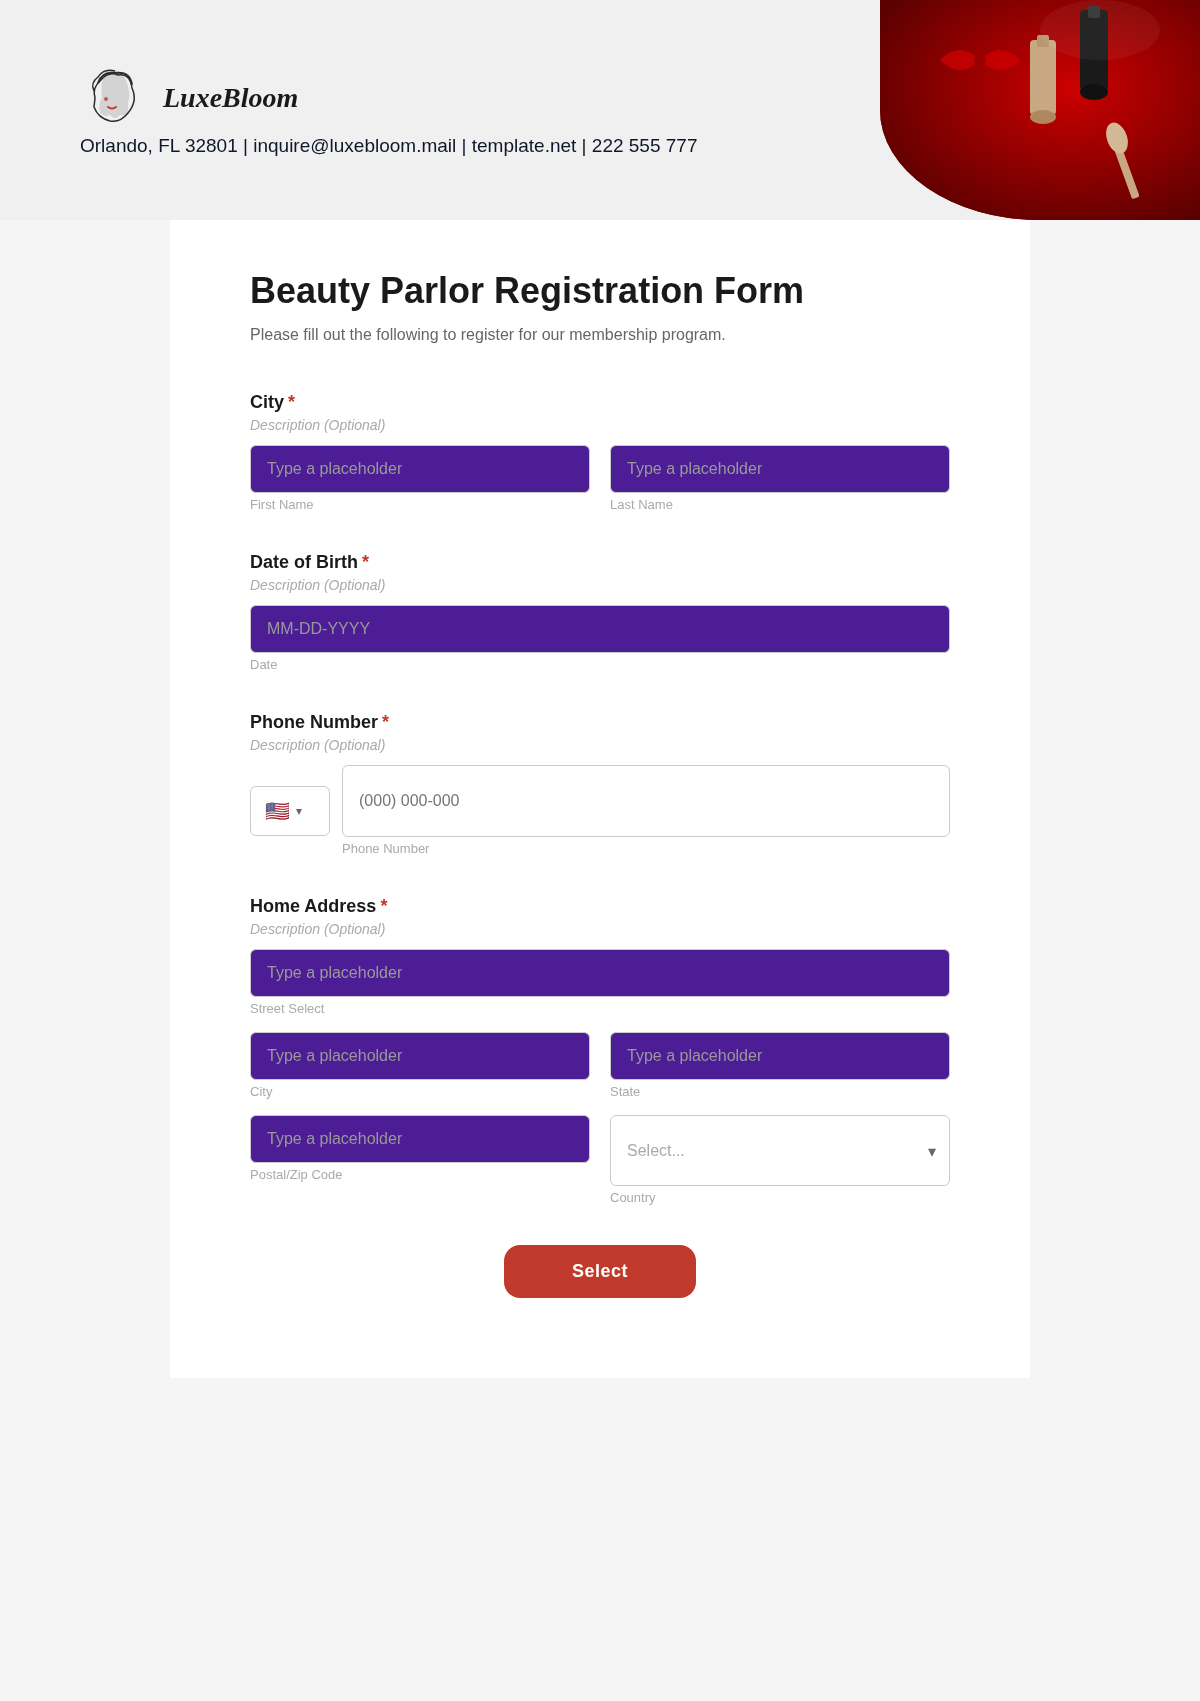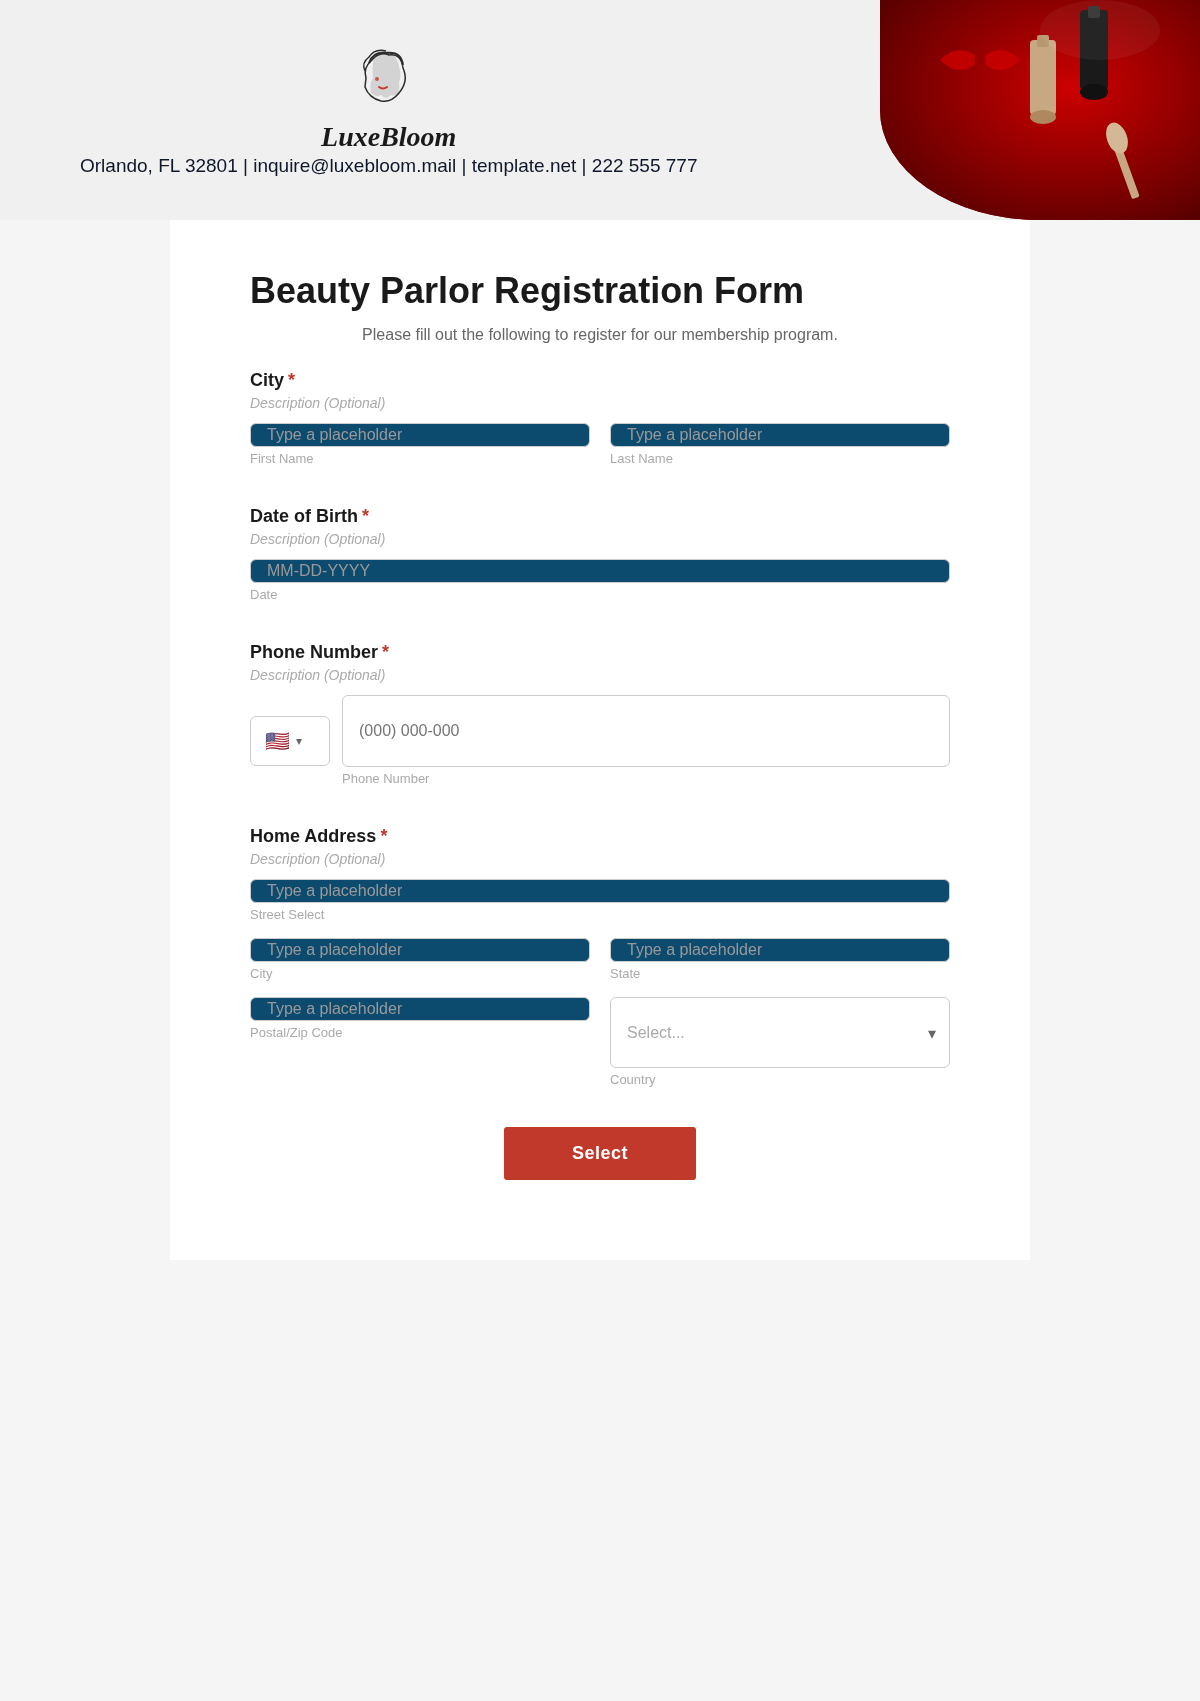--- a/index.html
+++ b/index.html
@@ -43,24 +43,24 @@
 
     .form-title {
       text-align: left;
       font-size: 36px;
       font-weight: 800;
       color: #1a1a1a;
       margin-bottom: 14px;
     }
 
     .form-subtitle {
-      text-align: center;
+      text-align: left;
       font-size: 16px;
       color: #666;
-      margin-bottom: 26px;
+      margin-bottom: 48px;
     }
 
     
     .form-section {
       margin-bottom: 40px;
     }
 
     .field-label {
       font-size: 18px;
       font-weight: 700;
@@ -95,27 +95,27 @@
     }
 
     .input-group {
       flex: 1;
       display: flex;
       flex-direction: column;
     }
 
     .form-input {
       width: 100%;
-      padding: 2px 16px;
+      padding: 14px 16px;
       border: 1.5px solid #ccc;
       border-radius: 6px;
       font-size: 16px;
       color: #999;
       outline: none;
-      background: #0c4a6e;
+      background: #4c1d95;
     }
 
     .form-input::placeholder {
       color: #999;
     }
 
     .form-input.full-width {
       width: 100%;
     }
 
@@ -201,21 +201,21 @@
       padding: 50px 80px 80px;
     }
   </style>
 </head>
 <body>
 
 <div class="page-wrapper">
 
   <div class="header">
     <div class="logo-area">
-      <div style="display:flex; align-items:center; gap:8px;flex-direction:column;">
+      <div style="display:flex; align-items:center; gap:8px;">
 
         <svg class="logo-icon" viewBox="0 0 70 70" xmlns="http://www.w3.org/2000/svg">
 
           <path d="M25 10 Q20 20 22 35 Q18 40 20 50 Q25 55 30 52 Q35 58 40 52 Q50 55 48 40 Q52 30 45 15 Q38 5 30 8 Z" fill="#2c2c2c" opacity="0.15"></path>
           <path d="M15 35 Q12 25 20 18 Q28 8 38 12 Q50 10 52 25 Q58 38 48 50 Q40 60 30 58 Q18 55 14 44 Z" fill="none" stroke="#2c2c2c" stroke-width="1.5"></path>
 
           <path d="M28 44 Q32 47 36 44" fill="none" stroke="#c0392b" stroke-width="2" stroke-linecap="round"></path>
           <circle cx="26" cy="36" r="2" fill="#c0392b" opacity="0.8"></circle>
 
           <path d="M18 20 Q22 8 35 10 Q50 8 52 22" fill="none" stroke="#2c2c2c" stroke-width="2"></path>
@@ -351,17 +351,17 @@
               <option>Australia</option>
               <option>Other</option>
             </select>
           </div>
           <span class="field-sub-label">Country</span>
         </div>
       </div>
     </div>
 
     <div style="margin-top: 40px; display: flex; justify-content: center;">
-      <button style="background: #c0392b; color: white; border: none; padding: 16px 68px; font-size: 18px; font-weight: 600; border-radius: 3px; cursor: pointer; letter-spacing: 0.5px;">Select</button>
+      <button style="background: #c0392b; color: white; border: none; padding: 16px 68px; font-size: 18px; font-weight: 600; border-radius: 16px; cursor: pointer; letter-spacing: 0.5px;">Select</button>
     </div>
 
   </div>
 </div>
 
 </body></html>

